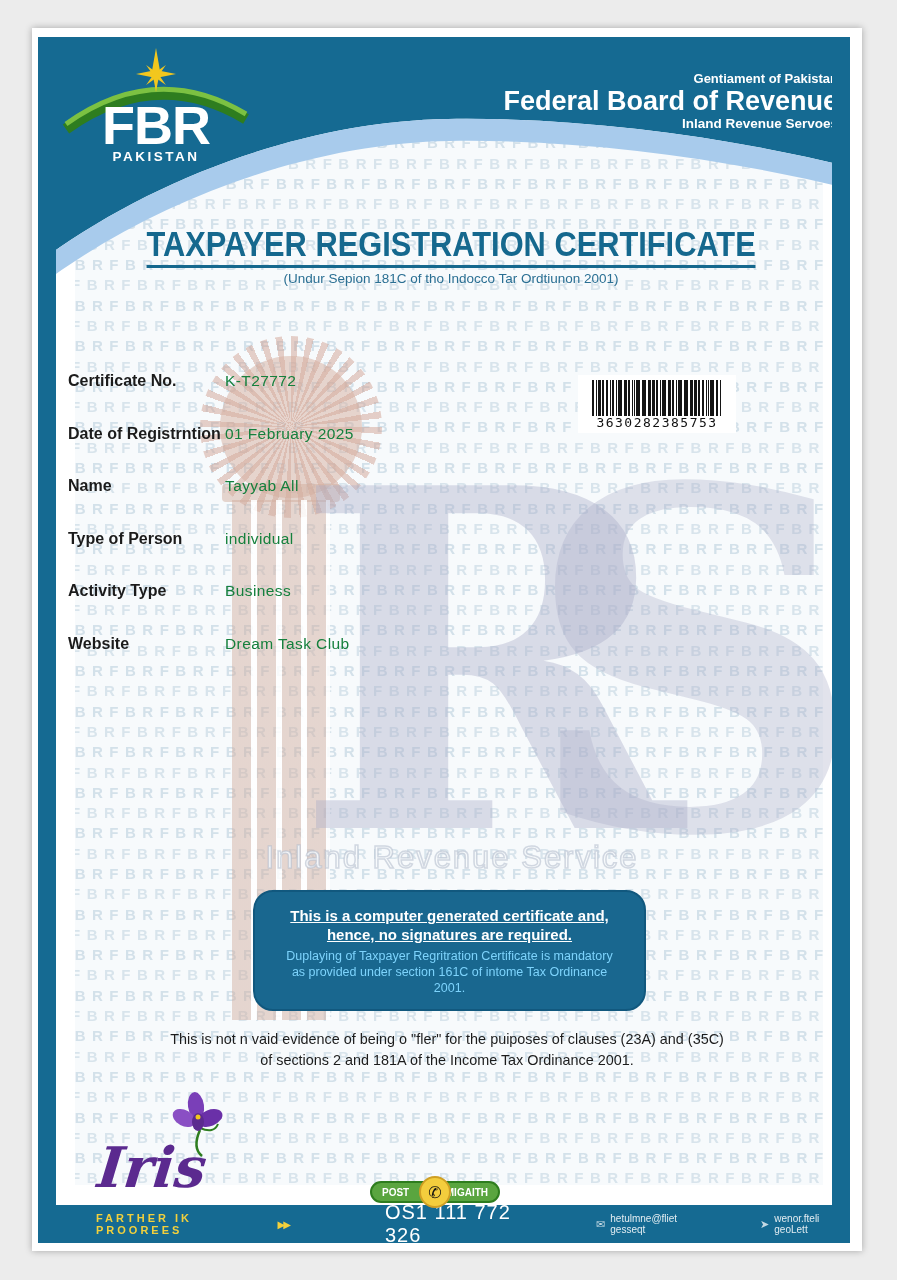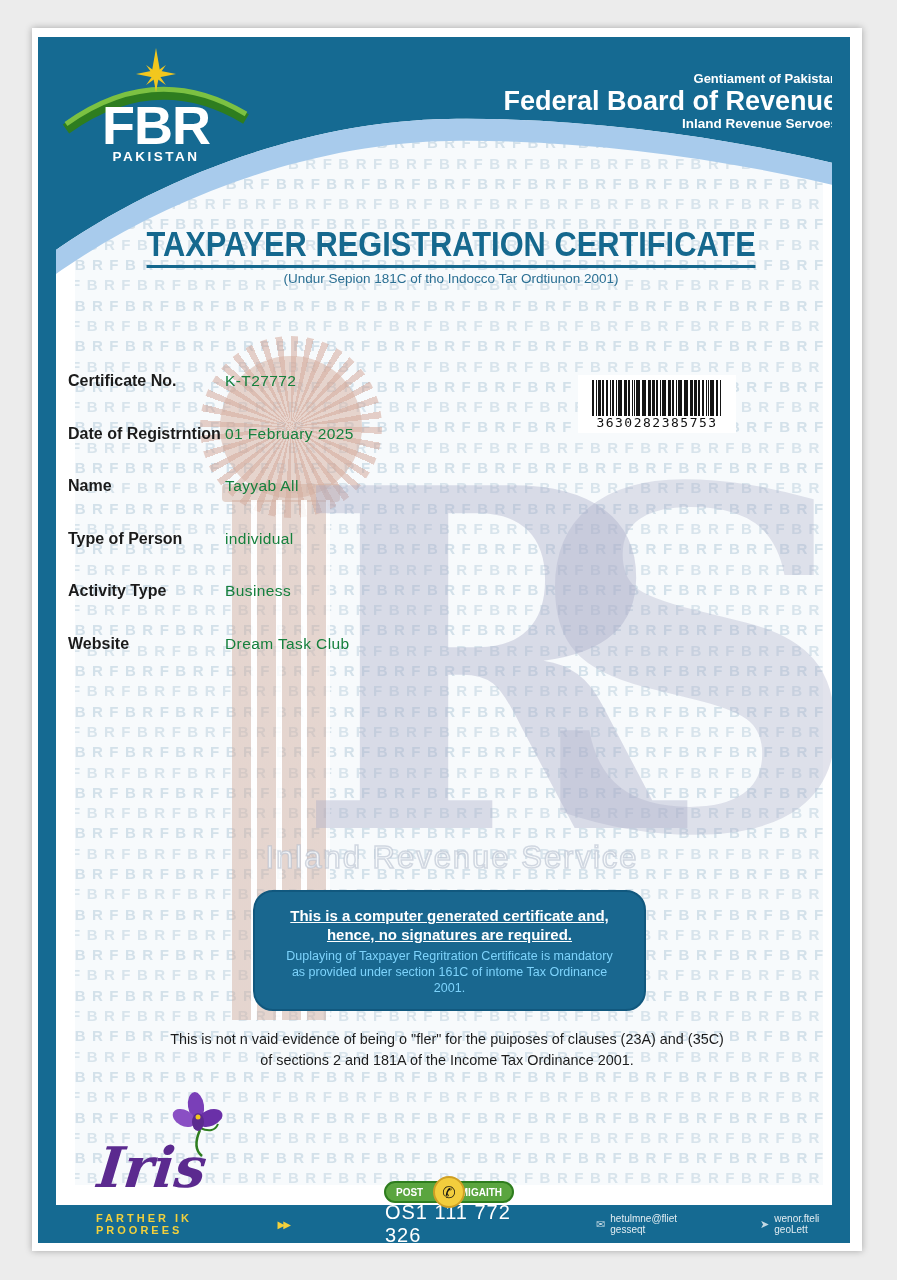--- a/index.html
+++ b/index.html
@@ -57,21 +57,21 @@
   .notice-body{margin-top:4px;font-size:12.5px;line-height:16px;color:#7dd3fc;}
   
   .disclaimer{position:absolute;left:60px;right:60px;top:1000px;z-index:4;text-align:center;
         font-size:15px;color:#1c1c1c;line-height:21px;transform:scaleX(.96);}
   
   .iris{position:absolute;left:62px;top:1068px;z-index:4;width:150px;height:110px;}
   .iris-text{position:absolute;left:4px;top:38px;font-family:"DejaVu Serif",serif;font-style:italic;
         font-weight:bold;font-size:56px;color:#5b2a8f;transform:skewX(-6deg);}
   .iris-flower{position:absolute;left:68px;top:-6px;}
   
-  .badge{position:absolute;left:352px;top:1150px;width:130px;height:28px;z-index:6;}
+  .badge{position:absolute;left:338px;top:1150px;width:130px;height:28px;z-index:6;}
   .badge-pill{position:absolute;left:0;right:0;top:3px;height:22px;background:#5aa53f;
         border:2px solid #2e7d1e;border-radius:13px;display:flex;justify-content:space-between;
         align-items:center;padding:0 10px;box-sizing:border-box;}
   .badge-pill span{color:#fff;font-weight:bold;font-size:10px;}
   .badge-circle{position:absolute;left:50%;top:-2px;transform:translateX(-50%);width:32px;height:32px;
         border-radius:50%;background:#f3cd3d;border:2px solid #cf9f24;box-sizing:border-box;
         display:flex;align-items:center;justify-content:center;font-size:16px;color:#111;}
   
   .fbar{position:absolute;left:6px;top:1177px;width:812px;height:38px;background:#156a92;z-index:5;
         display:flex;align-items:center;}

